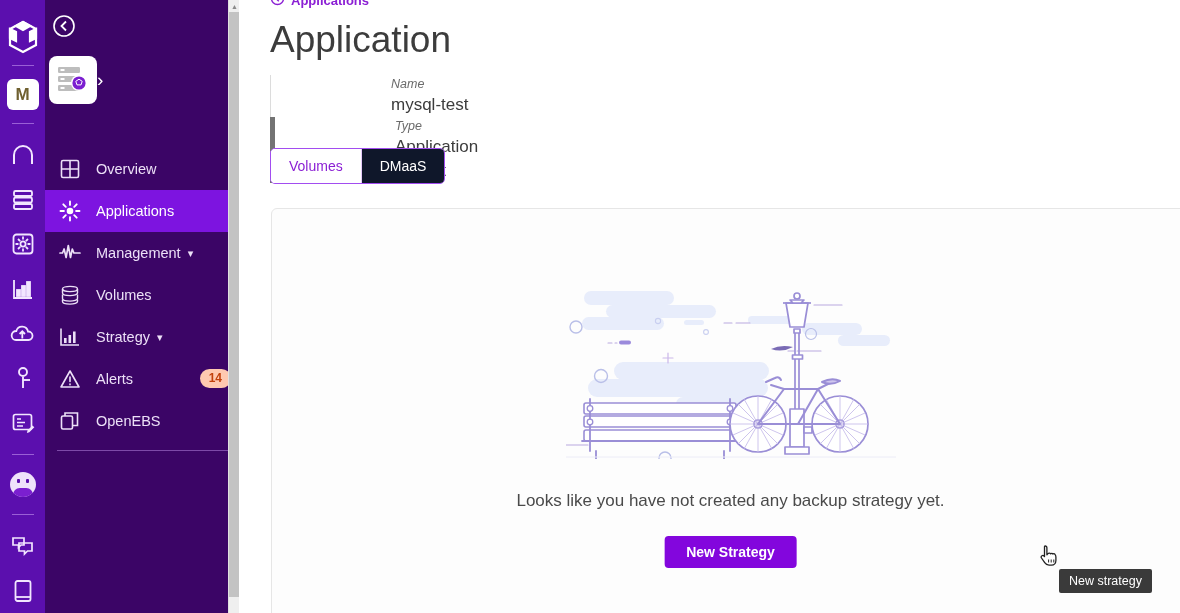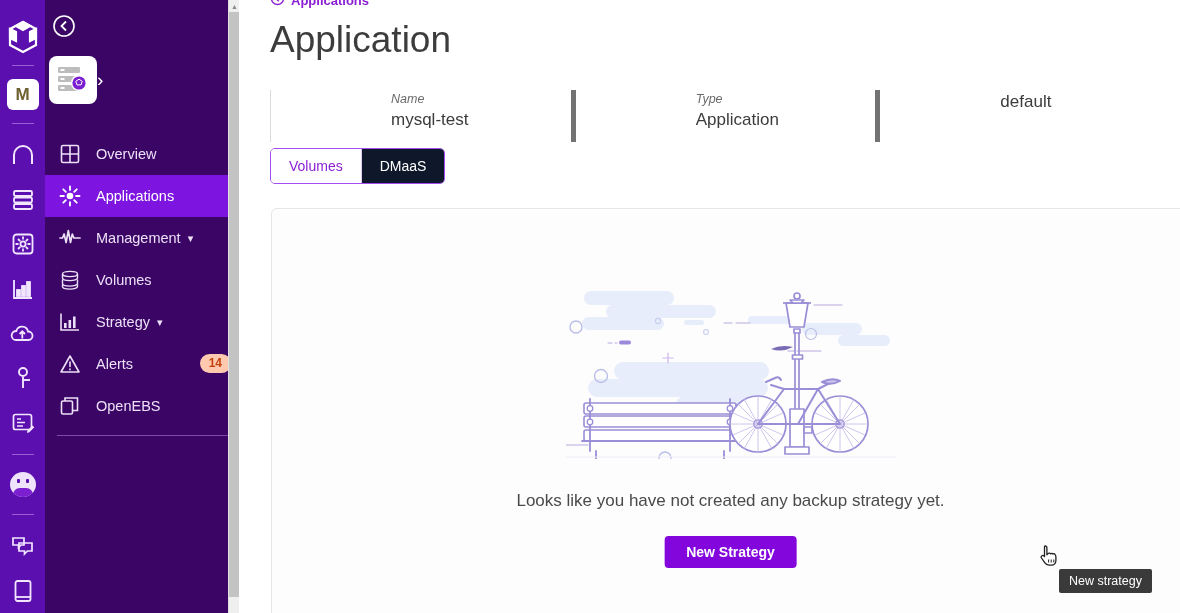--- a/index.html
+++ b/index.html
@@ -62,21 +62,21 @@
   .cluster-thumb {
     width: 48px; height: 48px; background: #ffffff; border-radius: 8px;
     display: flex; align-items: center; justify-content: center;
     flex: 0 0 48px; position: relative;
   }
   .cluster-meta { margin-left: 10px; flex: 1; min-width: 0; }
   .cluster-label { color: #cfb4e6; font-size: 11.5px; line-height: 15px; }
   .cluster-name { color: #ffffff; font-size: 15px; line-height: 19px; word-break: break-all; }
   .cluster-chev { color: #ffffff; font-size: 19px; padding-right: 6px; font-weight: 300; }
 
-  .nav-list { position: absolute; left: 0; top: 133px; width: 199px; }
+  .nav-list { position: absolute; left: 0; top: 148px; width: 199px; }
   .nav-item {
     position: relative; height: 42px; display: flex; align-items: center;
     padding-left: 12px; cursor: pointer; color: #ece0f7; font-size: 14.5px;
   }
   .nav-item.active { background: #7d14e0; color: #ffffff; }
   .nav-ico { width: 26px; height: 26px; display: flex; align-items: center; justify-content: center; flex: 0 0 26px; }
   .nav-text { margin-left: 13px; }
   .nav-caret { margin-left: 7px; font-size: 11px; }
   .nav-badge {
     position: absolute; right: 13px; top: 11px;
@@ -102,22 +102,23 @@
   .breadcrumb {
     position: absolute; left: 31px; top: -9px;
     display: flex; align-items: center; gap: 6px;
     color: #8b1fd4; font-size: 13px; font-weight: 600; cursor: pointer;
   }
   .page-title {
     position: absolute; left: 31px; top: 19px;
     font-size: 37px; color: #3c3c3c; font-weight: 400; text-align: center;
   }
   .info-row {
-    position: absolute; left: 31px; top: 90px; right: 0; height: 52px;
+    position: absolute; left: 31px; top: 75px; right: 0; height: 52px;
     display: flex;
+    flex-direction: column;
   }
   .info-cell { position: relative; flex: 1; padding-left: 120px; border-left: 5px solid #737373; }
   .info-cell:first-child { border-left: 1px solid #dcdcdc; }
   .info-key { font-size: 12.5px; color: #6b6b6b; font-style: italic; line-height: 18px; }
   .info-val { font-size: 17px; color: #3c3c3c; line-height: 24px; }
 
   .tabs {
     position: absolute; left: 31px; top: 148px;
     display: flex; border: 1px solid #a24df0; border-radius: 5px; overflow: hidden;
     background: #ffffff;

